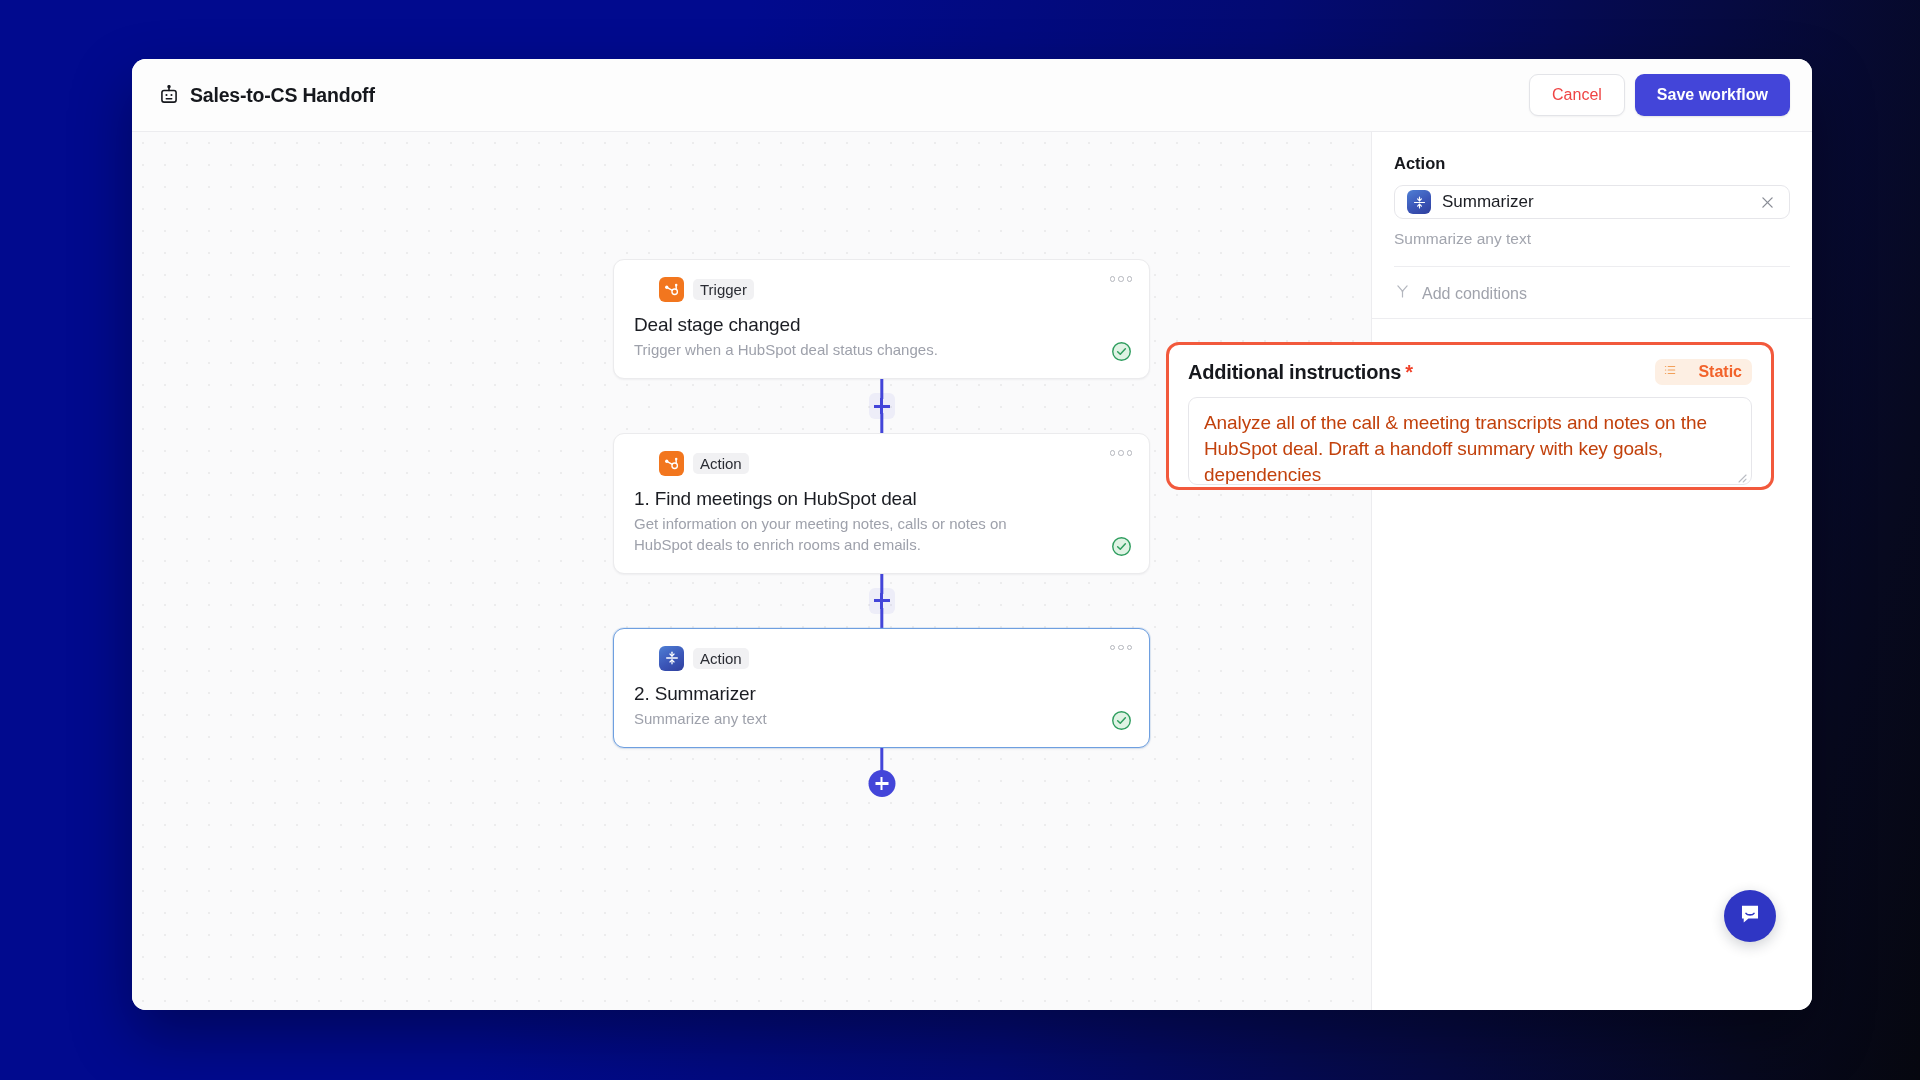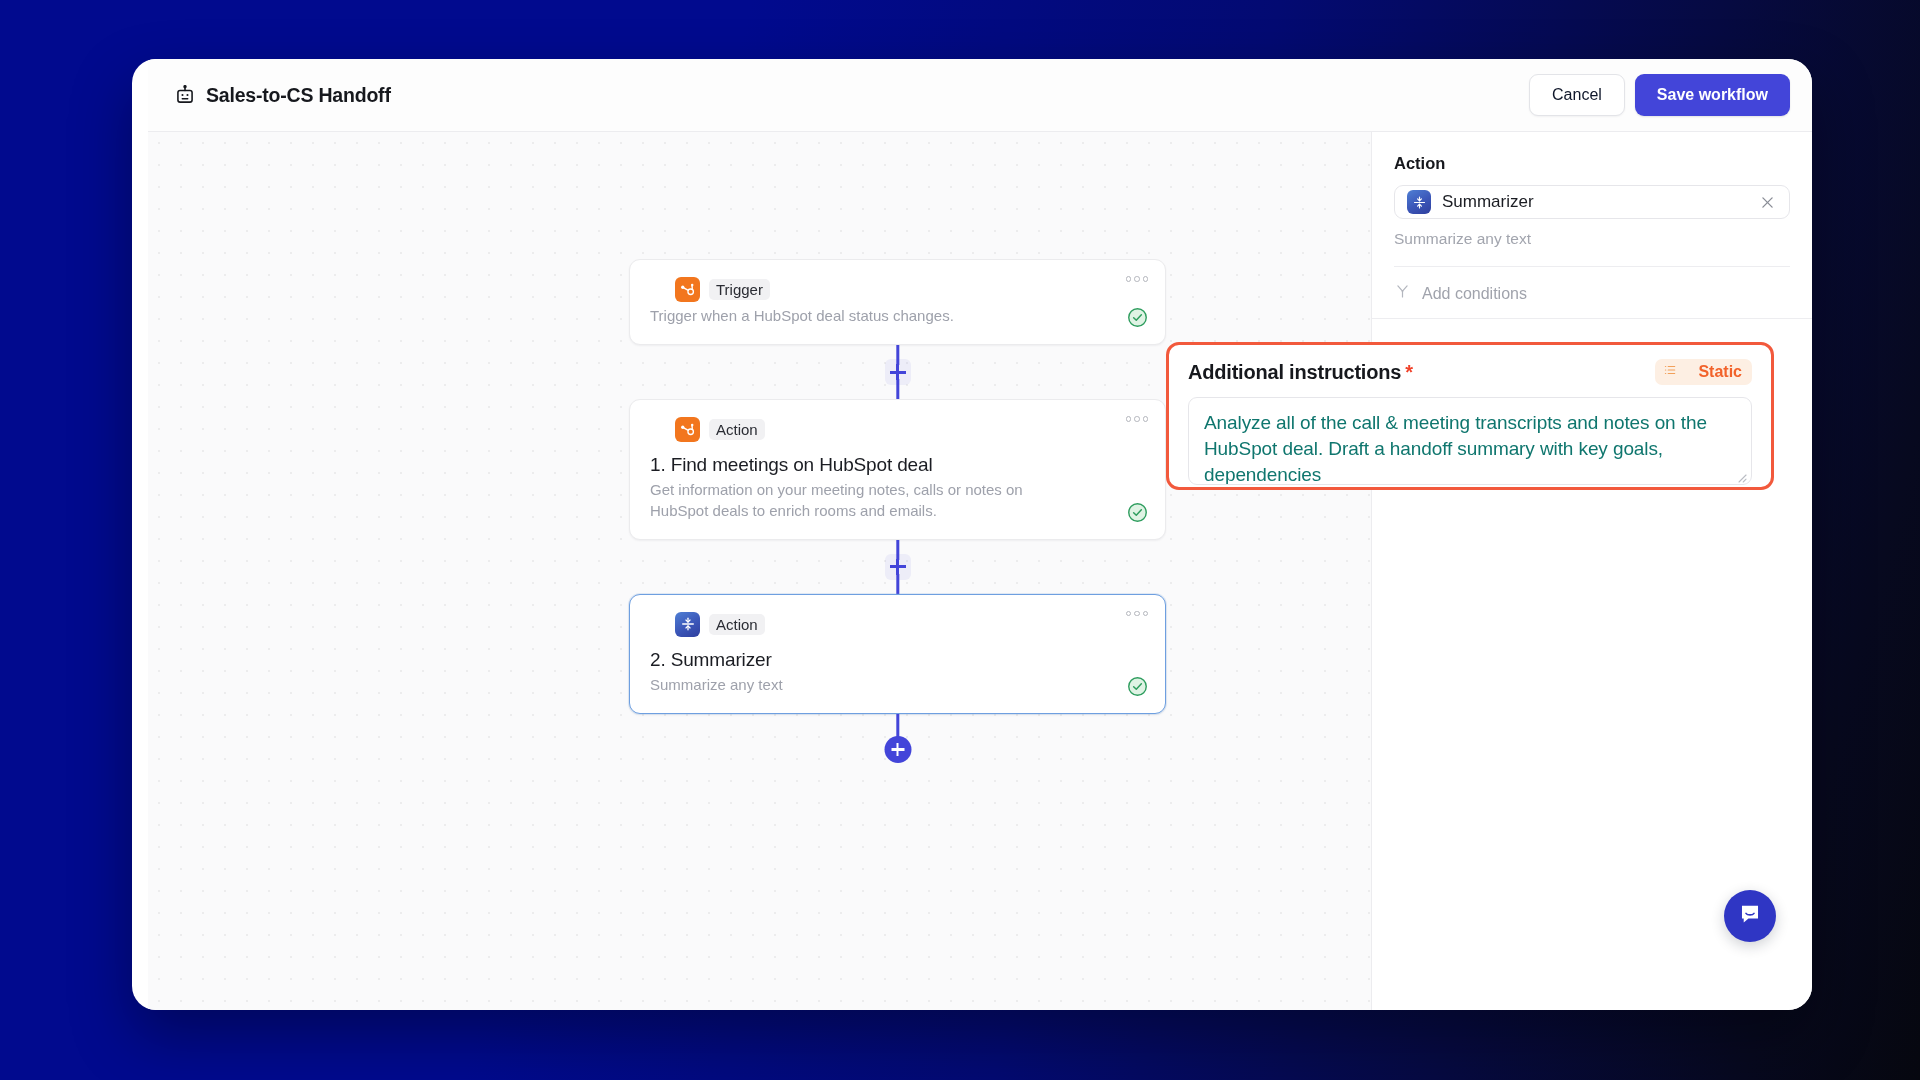--- a/index.html
+++ b/index.html
@@ -23,26 +23,25 @@
   }
 
   
   .app-window {
     position: absolute;
     left: 132px;
     top: 59px;
     width: 1680px;
     height: 951px;
     background: #ffffff;
-    border-radius: 24px;
+    border-radius: 14px;
     box-shadow: 0 26px 60px rgba(0,0,0,.35);
     overflow: hidden;
     display: flex;
     flex-direction: column;
-    padding-left: 16px;
   }
 
   
   .app-header {
     height: 73px;
     flex: 0 0 73px;
     background: #fdfdfd;
     border-bottom: 1px solid #ececef;
     display: flex;
     align-items: center;
@@ -71,21 +70,21 @@
   .btn {
     font-family: "Liberation Sans", sans-serif;
     font-size: 16px;
     border-radius: 9px;
     cursor: pointer;
     border: none;
     line-height: 1;
   }
   .btn-cancel {
     background: #ffffff;
-    color: #0f172a;
+    color: #ef4444;
     border: 1px solid #e3e4e8;
     padding: 12px 22px;
     box-shadow: 0 1px 2px rgba(16,24,40,.05);
   }
   .btn-save {
     background: #4345d9;
     color: #ffffff;
     padding: 13px 22px;
     font-weight: bold;
     box-shadow: 0 1px 2px rgba(16,24,40,.12);
@@ -353,21 +352,21 @@
     background: #fff;
     height: 88px;
     padding: 12px 15px;
     position: relative;
     overflow: hidden;
     cursor: text;
   }
   .hl-textarea .text {
     font-size: 19px;
     line-height: 1.38;
-    color: #0f766e;
+    color: #c2410c;
     letter-spacing: -.1px;
   }
   .resize-grip {
     position: absolute;
     right: 4px; bottom: 3px;
     width: 12px; height: 12px;
     cursor: nwse-resize;
   }
 
   
@@ -425,20 +424,21 @@
               <svg width="16" height="16" viewBox="0 0 24 24" fill="none" stroke="#ffffff" stroke-width="2" stroke-linecap="round">
                 <circle cx="16" cy="14.6" r="4.1"></circle>
                 <circle cx="18.3" cy="4.6" r="1.9" fill="#ffffff" stroke="none"></circle>
                 <line x1="18.3" y1="6.5" x2="18.3" y2="10.6"></line>
                 <line x1="12.4" y1="12.6" x2="5.6" y2="8.8"></line>
                 <circle cx="4.1" cy="7.9" r="2.5" fill="#ffffff" stroke="none"></circle>
               </svg>
             </span>
             <span class="type-badge">Trigger</span>
           </div>
+          <div class="node-title">Deal stage changed</div>
           <div class="node-desc">Trigger when a HubSpot deal status changes.</div>
           <span class="check-badge">
             <svg width="21" height="21" viewBox="0 0 24 24">
               <circle cx="12" cy="12" r="10" fill="#dff3e4" stroke="#2e9d5e" stroke-width="1.6"></circle>
               <path d="M7.6 12.3 L10.6 15.2 L16.4 8.9" fill="none" stroke="#2e9d5e" stroke-width="1.7" stroke-linecap="round" stroke-linejoin="round"></path>
             </svg>
           </span>
         </div>
 
         <div class="connector">

